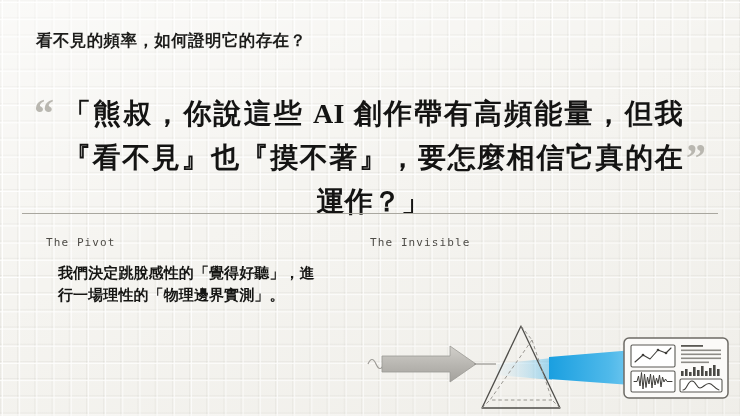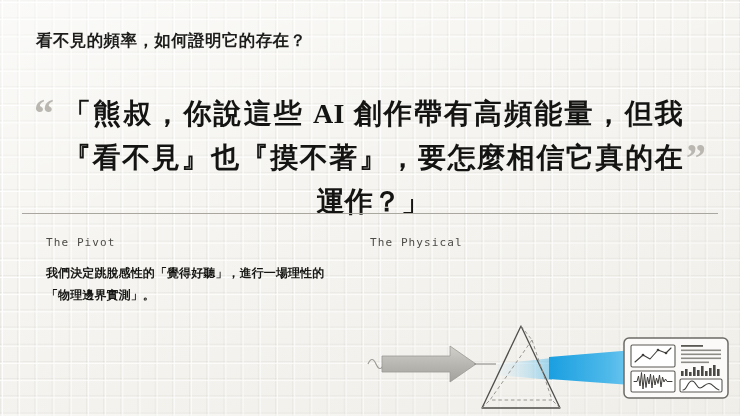--- a/index.html
+++ b/index.html
@@ -116,25 +116,25 @@
   .col-label {
     font-family: "DejaVu Sans Mono", "Liberation Mono", monospace;
     font-size: 11px;
     font-weight: 400;
     color: #4d4b46;
     letter-spacing: 1.1px;
     margin: 0 0 13px 0;
   }
   .col-body {
     font-family: "Liberation Serif", "DejaVu Serif", serif;
-    font-size: 12px;
+    font-size: 15px;
     font-weight: 700;
     line-height: 22px;
     color: #161614;
-    margin: 0;
+    margin: 12px;
     letter-spacing: 0.1px;
   }
 
   
   #diagram {
     position: absolute;
     left: 366px;
     top: 322px;
     width: 374px;
     height: 94px;
@@ -156,21 +156,21 @@
   </div>
 
   <div id="divider"></div>
 
   <div class="col" id="col-pivot">
     <p class="col-label">The Pivot</p>
     <p class="col-body">我們決定跳脫感性的「覺得好聽」，進行一場理性的「物理邊界實測」。</p>
   </div>
 
   <div class="col" id="col-objective">
-    <p class="col-label">The Physical</p>
+    <p class="col-label">The Invisible</p>
   </div>
 
   <div id="diagram">
     <svg width="374" height="94" viewBox="0 0 374 94" xmlns="http://www.w3.org/2000/svg">
 
       <defs>
         <linearGradient id="beamGrad" x1="0" y1="0" x2="1" y2="0">
           <stop offset="0%" stop-color="#1a9fe0"></stop>
           <stop offset="55%" stop-color="#4fb9ea"></stop>
           <stop offset="100%" stop-color="#9ad8f6"></stop>

